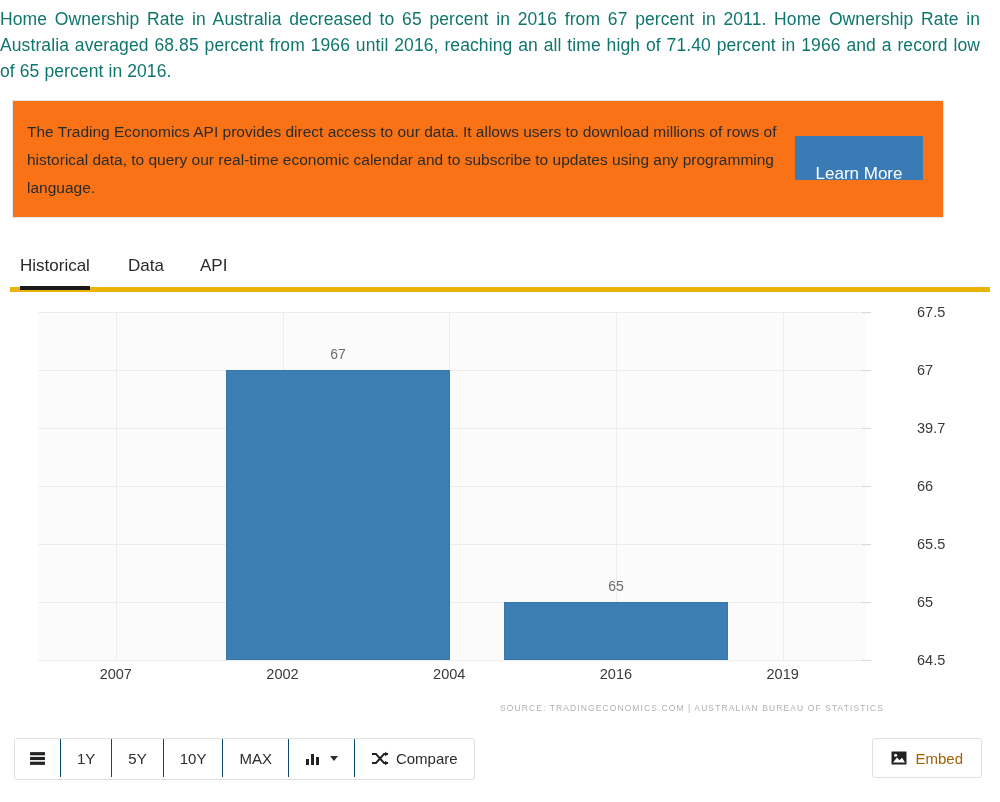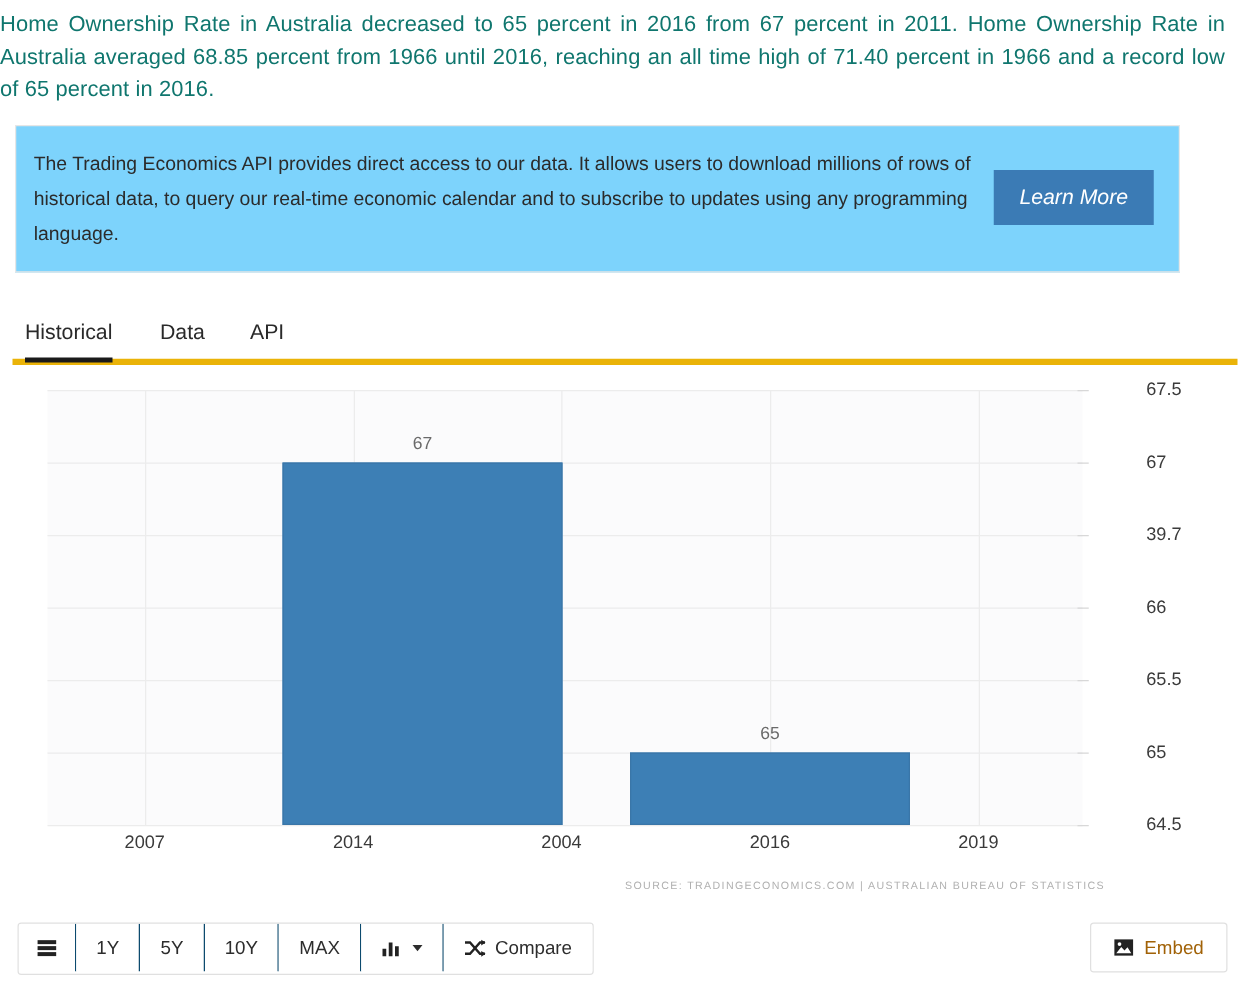--- a/index.html
+++ b/index.html
@@ -30,21 +30,21 @@
     letter-spacing: 0.1px;
   }
 
   
   .promo {
     position: absolute;
     left: 12px;
     top: 100px;
     width: 932px;
     height: 118px;
-    background: #7dd3fc;
+    background: #f97316;
     border: 1px solid #e6e6e6;
     box-sizing: border-box;
   }
   .promo-text {
     position: absolute;
     left: 14px;
     top: 17px;
     width: 760px;
     font-size: 15.5px;
     line-height: 28px;
@@ -56,23 +56,22 @@
     top: 35px;
     width: 128px;
     height: 44px;
     background: #3b7bb5;
     color: #ffffff;
     font-size: 17px;
     line-height: 44px;
     text-align: center;
     border: none;
     cursor: pointer;
-    padding: 0;
+    padding: 16px;
     font-family: "Liberation Sans", sans-serif;
-    font-style: italic;
   }
 
   
   .tabs {
     position: absolute;
     left: 10px;
     top: 248px;
     width: 980px;
     height: 44px;
     border-bottom: 5px solid #eab308;
@@ -275,21 +274,21 @@
       <div class="ytick" style="top: 132px;">39.7</div>
       <div class="ytick-mark" style="top: 190px;"></div>
       <div class="ytick" style="top: 190px;">66</div>
       <div class="ytick-mark" style="top: 248px;"></div>
       <div class="ytick" style="top: 248px;">65.5</div>
       <div class="ytick-mark" style="top: 306px;"></div>
       <div class="ytick" style="top: 306px;">65</div>
       <div class="ytick-mark" style="top: 364px;"></div>
       <div class="ytick" style="top: 364px;">64.5</div>
       <div class="xtick" style="left: 115.799px;">2007</div>
-      <div class="xtick" style="left: 282.51px;">2014</div>
+      <div class="xtick" style="left: 282.51px;">2002</div>
       <div class="xtick" style="left: 449.221px;">2004</div>
       <div class="xtick" style="left: 615.933px;">2016</div>
       <div class="xtick" style="left: 782.644px;">2019</div>
       <div class="bar-label" style="left: 338.081px; top: 50px;">67</div>
       <div class="bar-label" style="left: 615.933px; top: 282px;">65</div>
     </div>
   <div class="source">SOURCE: TRADINGECONOMICS.COM | AUSTRALIAN BUREAU OF STATISTICS</div>
 </div>
 
 <div class="toolbar">

